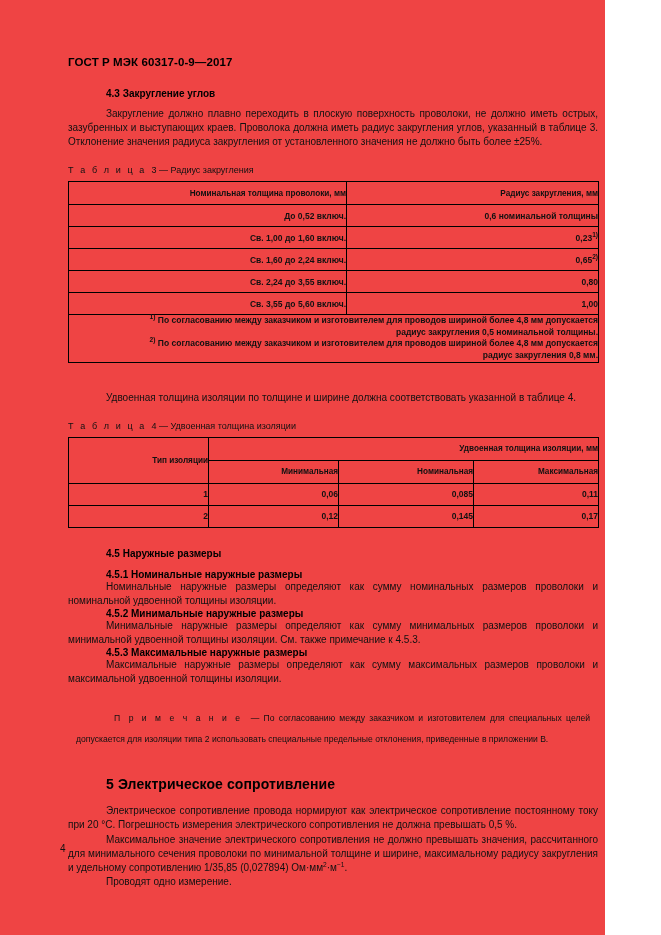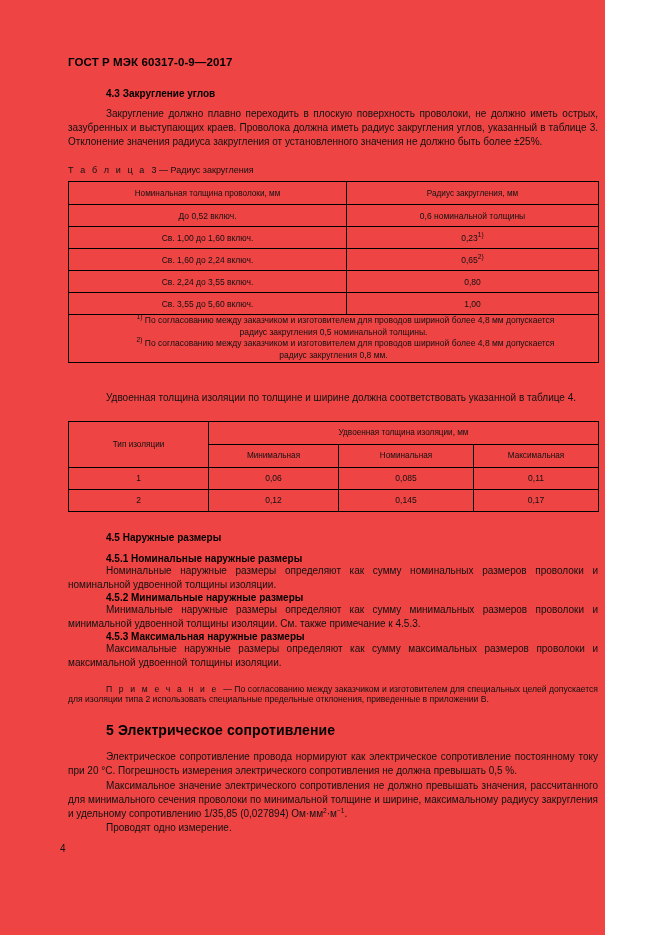--- a/index.html
+++ b/index.html
@@ -73,23 +73,23 @@
     letter-spacing: 2.1px;
   }
   table.gost {
     border-collapse: collapse;
     width: 530px;
     table-layout: fixed;
     border: 1px solid #000;
   }
   table.gost td, table.gost th {
     border: 1px solid #000;
-    font-weight: normal;
+    font-weight: bold;
     font-size: 8.5px;
-    text-align: center;
+    text-align: right;
     color: #111;
     padding: 0;
   }
   table.gost th.hdr {
     height: 22px;
     font-size: 8.2px;
   }
   table.gost td.cell {
     height: 21px;
   }
@@ -108,23 +108,23 @@
   .note-line.cont {
     text-indent: 0;
   }
   sup {
     font-size: 6.6px;
     vertical-align: super;
     line-height: 0;
   }
   .note-block {
     font-size: 8.6px;
-    line-height: 10px;
+    line-height: 21px;
     text-align: justify;
-    margin: 0;
+    margin: 8px;
     text-indent: 38px;
     color: #111;
   }
   .sp-word {
     letter-spacing: 2.1px;
   }
   .page-num {
     position: absolute;
     left: 60px;
     top: 843px;
@@ -192,20 +192,23 @@
       </tbody>
     </table>
 
     <div class="spacer-20"></div>
 
     <div class="spacer-8"></div>
     <p class="para just">Удвоенная толщина изоляции по толщине и ширине должна соответствовать указанной в таблице 4.</p>
 
     <div class="spacer-16"></div>
 
+    <div class="table-caption">
+      <span class="tcap-word">Т а б л и ц а</span><span>&nbsp; </span><span>4</span><span>&nbsp;</span><span>— Удвоенная толщина изоляции</span>
+    </div>
 
     <table class="gost">
       <colgroup>
           <col style="width:140px">
           <col style="width:130px">
           <col style="width:135px">
           <col style="width:125px">
         </colgroup>
       <tbody>
         <tr>
@@ -233,21 +236,21 @@
     </table>
 
     <div class="spacer-20"></div>
 
     <div class="heading">4.5 Наружные размеры</div>
     <div class="spacer-10"></div>
     <div class="heading">4.5.1 Номинальные наружные размеры</div>
     <p class="para just">Номинальные наружные размеры определяют как сумму номинальных размеров проволоки и номинальной удвоенной толщины изоляции.</p>
     <div class="heading">4.5.2 Минимальные наружные размеры</div>
     <p class="para just">Минимальные наружные размеры определяют как сумму минимальных размеров проволоки и минимальной удвоенной толщины изоляции. См. также примечание к 4.5.3.</p>
-    <div class="heading">4.5.3 Максимальная наружные размеры</div>
+    <div class="heading">4.5.3 Максимальные наружные размеры</div>
     <p class="para just">Максимальные наружные размеры определяют как сумму максимальных размеров проволоки и максимальной удвоенной толщины изоляции.</p>
 
     <div class="spacer-14"></div>
 
     <p class="note-block"><span class="sp-word">П р и м е ч а н и е</span>&nbsp; <span>— По согласованию между заказчиком и изготовителем для специальных целей допускается для изоляции типа 2 использовать специальные предельные отклонения, приведенные в приложении В.</span></p>
 
     <div class="spacer-18"></div>
 
     <div class="heading h-major">5 Электрическое сопротивление</div>
     <div class="spacer-12"></div>

